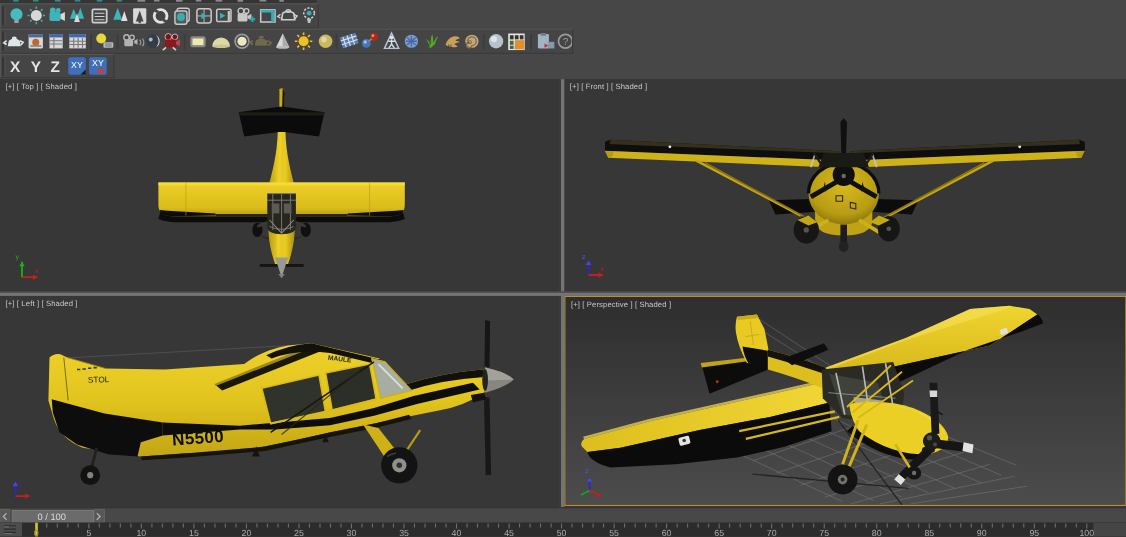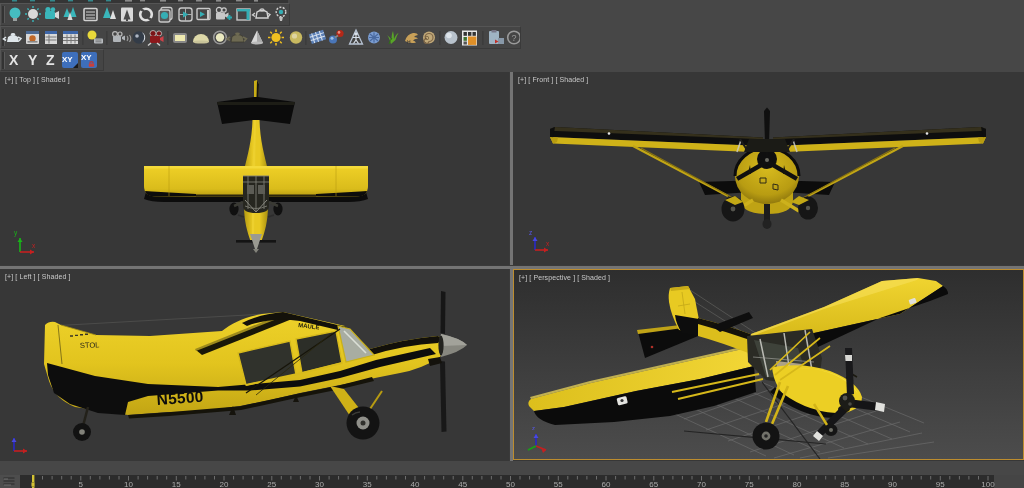--- a/index.html
+++ b/index.html
@@ -11,21 +11,21 @@
   #topstrip { left:0; top:0; width:1024px; height:4px; background:#474747; }
   #topstrip .bar { position:absolute; left:0; top:0; width:288px; height:3px; background:#353535; }
   .tbrow { position:absolute; background:#454545; border:1px solid #3a3a3a;
            border-top-color:#555; border-left-color:#555; }
   #row1 { left:0; top:3px; width:290px; height:23px; }
   #row2 { left:0; top:26px; width:521px; height:23px; }
   #row3 { left:0; top:49px; width:104px; height:22px; }
   .handle { position:absolute; left:1px; top:2px; width:3px; height:17px; background:#333; border-right:1px solid #5a5a5a;}
   .xyz { position:absolute; top:2px; color:#e4e4e4; font-size:14px; font-weight:bold; }
   .xybtn { position:absolute; top:2px; width:16px; height:16px; background:#3e6fbb; border-radius:2px;
-           color:#fff; font-size:8px; font-weight:bold; line-height:16px;}
+           color:#fff; font-size:8px; font-weight:normal; text-align:center; line-height:16px;}
   
   #vports { left:0; top:72px; width:1024px; height:389px; background:#373737; }
   .vp { position:absolute; overflow:hidden; }
   #vpTL { left:0; top:0; width:510px; height:194px; background:#373737; }
   #vpTR { left:513px; top:0; width:511px; height:194px; background:#373737; }
   #vpBL { left:0; top:197px; width:510px; height:191px; background:#373737; }
   #vpBR { left:513px; top:197px; width:511px; height:191px;
           background:linear-gradient(#2e2e2e,#4c4c4c); border:1px solid #bd8d2e; }
   .vdiv { position:absolute; left:509px; top:0; width:4px; height:389px; background:#747474; border-left:1px solid #3a3a3a; }
   .hdiv { position:absolute; left:0; top:193px; width:1024px; height:4px; background:#747474; border-top:1px solid #3a3a3a; }
@@ -562,20 +562,33 @@
             <path d="M32,180 l-4.5,-1 1.5,4 z" fill="#c42020" stroke="none"></path>
           <path d="M22,176 l-8,4" stroke="#18a018"></path>
         </g>
         <text x="18" y="160" font-size="6" fill="#5858e8">z</text>
       </svg>
       <div class="vplabel">[+] [ Perspective ] [ Shaded ]</div>
     </div>
     <div class="vdiv"></div>
     <div class="hdiv"></div>
   </div>
+  <div class="abs" id="slider">
+    <svg width="1024" height="14" style="position:absolute;left:0;top:0">
+      <rect x="0" y="1" width="1024" height="13" fill="#474747"></rect>
+      <rect x="10" y="2" width="1010" height="11" fill="#484848"></rect>
+      <rect x="10" y="2" width="80" height="11" fill="#3f3f3f"></rect>
+      <rect x="0" y="1" width="9" height="12" fill="#585858" stroke="#6a6a6a" stroke-width="0.6"></rect>
+      <path d="M6,4.5 l-3,3 l3,3" stroke="#b0b0b0" stroke-width="1.2" fill="none"></path>
+      <rect x="11" y="2" width="74" height="11" fill="#6b6b6b" stroke="#7e7e7e" stroke-width="0.8"></rect>
+      <text x="47" y="11" font-size="8.5" fill="#d8d8d8" text-anchor="middle" font-family="Liberation Sans">0 / 100</text>
+      <rect x="86" y="1" width="9" height="12" fill="#585858" stroke="#6a6a6a" stroke-width="0.6"></rect>
+      <path d="M88,4.5 l3,3 l-3,3" stroke="#b0b0b0" stroke-width="1.2" fill="none"></path>
+    </svg>
+  </div>
   <div class="abs" id="trackbar">
     <svg width="1024" height="13" style="position:absolute;left:0;top:0">
       <rect x="0" y="0" width="1024" height="13" fill="#2c2c2c"></rect>
       <rect x="0" y="0" width="20" height="13" fill="#4d4d4d"></rect>
       <rect x="994" y="0" width="30" height="13" fill="#454545"></rect>
       <g stroke="#2a2a2a" stroke-width="1">
           <path d="M3.5,3 h11 M3.5,6 h11 M3.5,9 h11"></path>
         </g>
       <g stroke="#777" stroke-width="0.8">
           <path d="M4,4 h4 M4,10 h7"></path>

